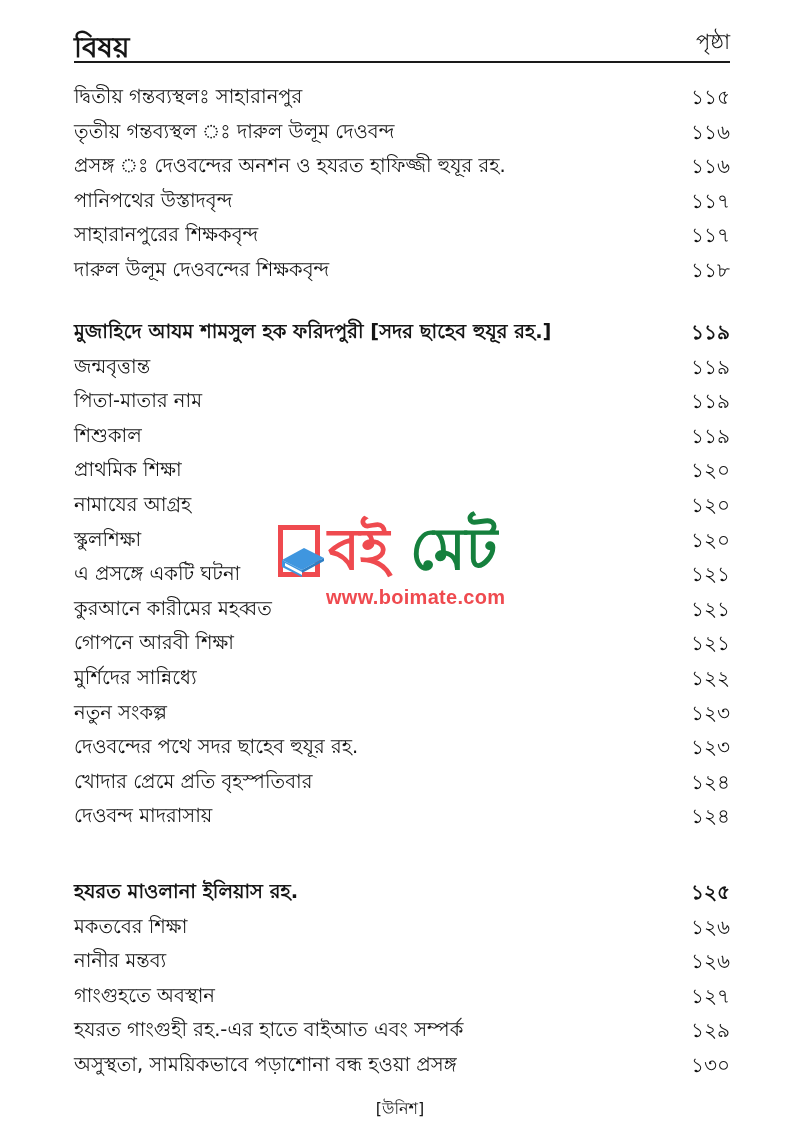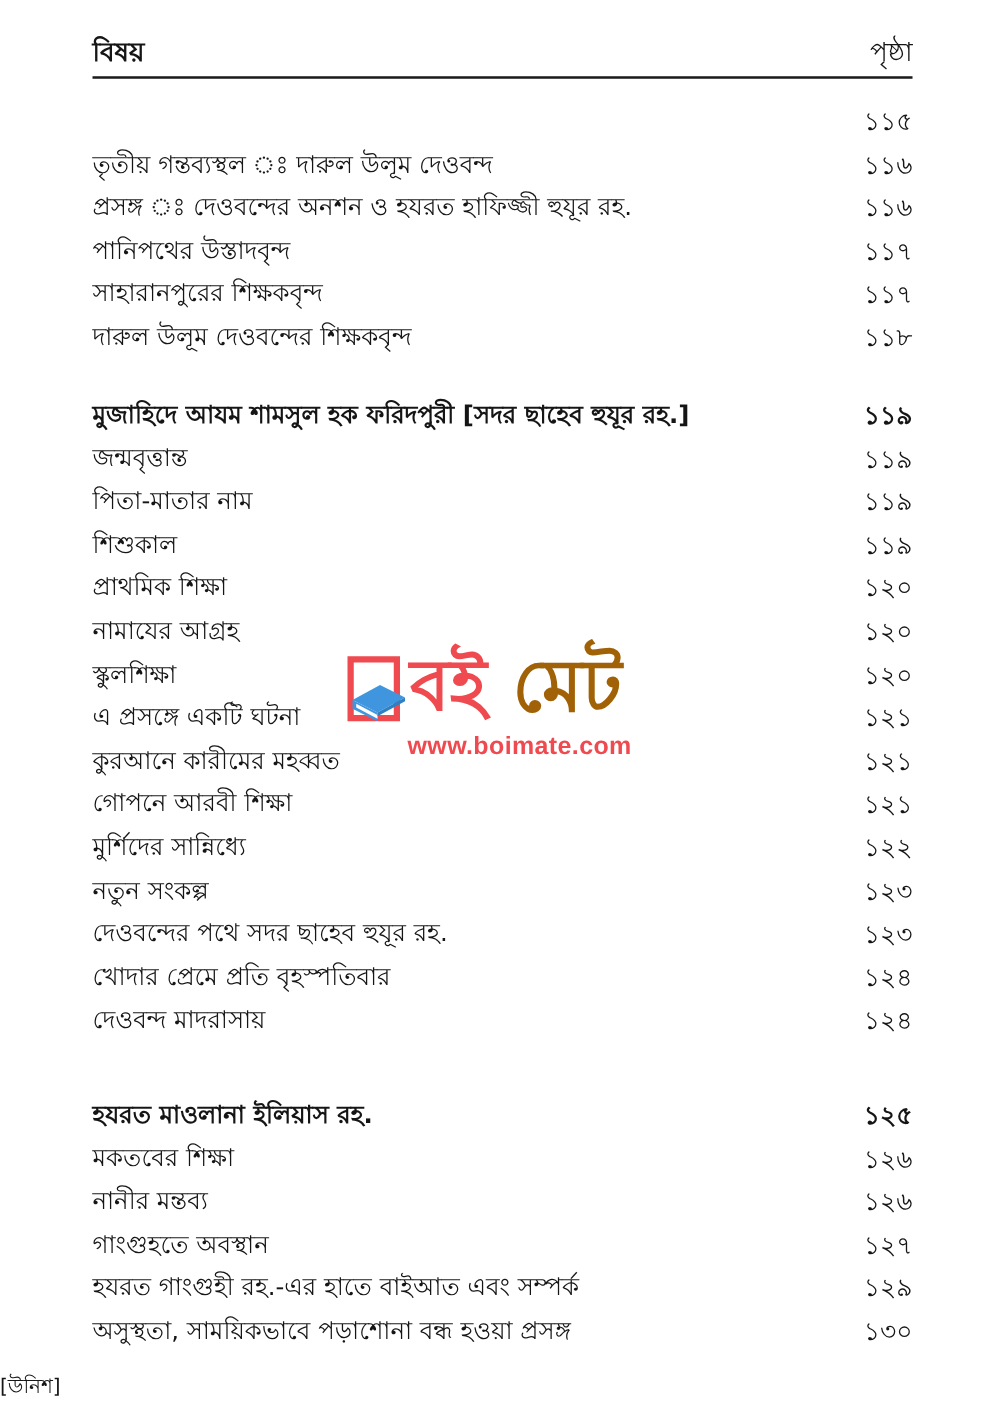--- a/index.html
+++ b/index.html
@@ -1,49 +1,50 @@
 <!DOCTYPE html>
 <html><head>
 <meta charset="utf-8">
 <style>
   html, body { margin: 0; padding: 0; background: #ffffff; }
   body { width: 800px; height: 1132px; position: relative; overflow: hidden;
          font-family: "DejaVu Sans", "Liberation Sans", sans-serif; color: #151515; }
   .page { position: absolute; left: 0; top: 0; width: 800px; height: 1132px; }
   .hdr { position: absolute; top: 26px; left: 74px; width: 656px; height: 32px; }
-  .hdr-left { position: absolute; left: 0; top: 0; font-size: 21px; font-weight: bold; }
+  .hdr-left { position: absolute; left: 0; top: 0; font-size: 28px; font-weight: bold; }
   .hdr-right { position: absolute; right: 0; top: 0; font-size: 21px; font-weight: normal; }
   .rule { position: absolute; top: 61px; left: 74px; width: 656px; height: 2px; background: #1a1a1a; }
   .toc { position: absolute; left: 74px; width: 656px; }
   .row { position: relative; height: 34.6px; line-height: 34.6px; font-size: 19.5px; white-space: nowrap; }
   .row .t { position: absolute; left: 0; top: 0; }
   .row .p { position: absolute; right: 0; top: 0; font-size: 20px; }
   .row.head .t, .row.head .p { font-weight: bold; }
-  .footer { position: absolute; top: 1096px; left: 0; width: 800px; font-size: 16px; }
+  .footer { position: absolute; top: 1096px; left: 0; width: 800px; text-align: center; font-size: 16px; }
   .wm { position: absolute; left: 278px; top: 520px; width: 250px; height: 96px; }
   .wm-box { position: absolute; left: 0; top: 5px; width: 42px; height: 52px; border: 5px solid #ef4a4f; box-sizing: border-box; }
   .wm-book { position: absolute; left: 2px; top: 26px; }
   .wm-bn1 { position: absolute; left: 50px; top: -6px; font-size: 57px; font-weight: bold; color: #ef4a4f; line-height: 70px; }
-  .wm-bn2 { position: absolute; left: 132px; top: -6px; font-size: 58px; font-weight: bold; color: #a16207; line-height: 70px; }
+  .wm-bn2 { position: absolute; left: 132px; top: -6px; font-size: 58px; font-weight: bold; color: #15803d; line-height: 70px; }
   .wm-url { position: absolute; left: 0; top: 66px; font-size: 20px; font-weight: bold; color: #ef4a4f; letter-spacing: 0.3px;
             font-family: "Liberation Sans", sans-serif; margin-left: 48px; }
 </style>
 </head>
 <body>
 
 <div class="page">
 
   <div class="hdr">
     <span class="hdr-left">বিষয়</span>
     <span class="hdr-right">পৃষ্ঠা</span>
   </div>
   <div class="rule"></div>
 
   <div class="toc" style="top:80px;">
     <div class="row">
+        <span class="t">দ্বিতীয় গন্তব্যস্থলঃ সাহারানপুর</span>
         <span class="p">১১৫</span>
       </div>
     <div class="row">
         <span class="t">তৃতীয় গন্তব্যস্থল ঃ দারুল উলূম দেওবন্দ</span>
         <span class="p">১১৬</span>
       </div>
     <div class="row">
         <span class="t">প্রসঙ্গ ঃ দেওবন্দের অনশন ও হযরত হাফিজ্জী হুযূর রহ.</span>
         <span class="p">১১৬</span>
       </div>

